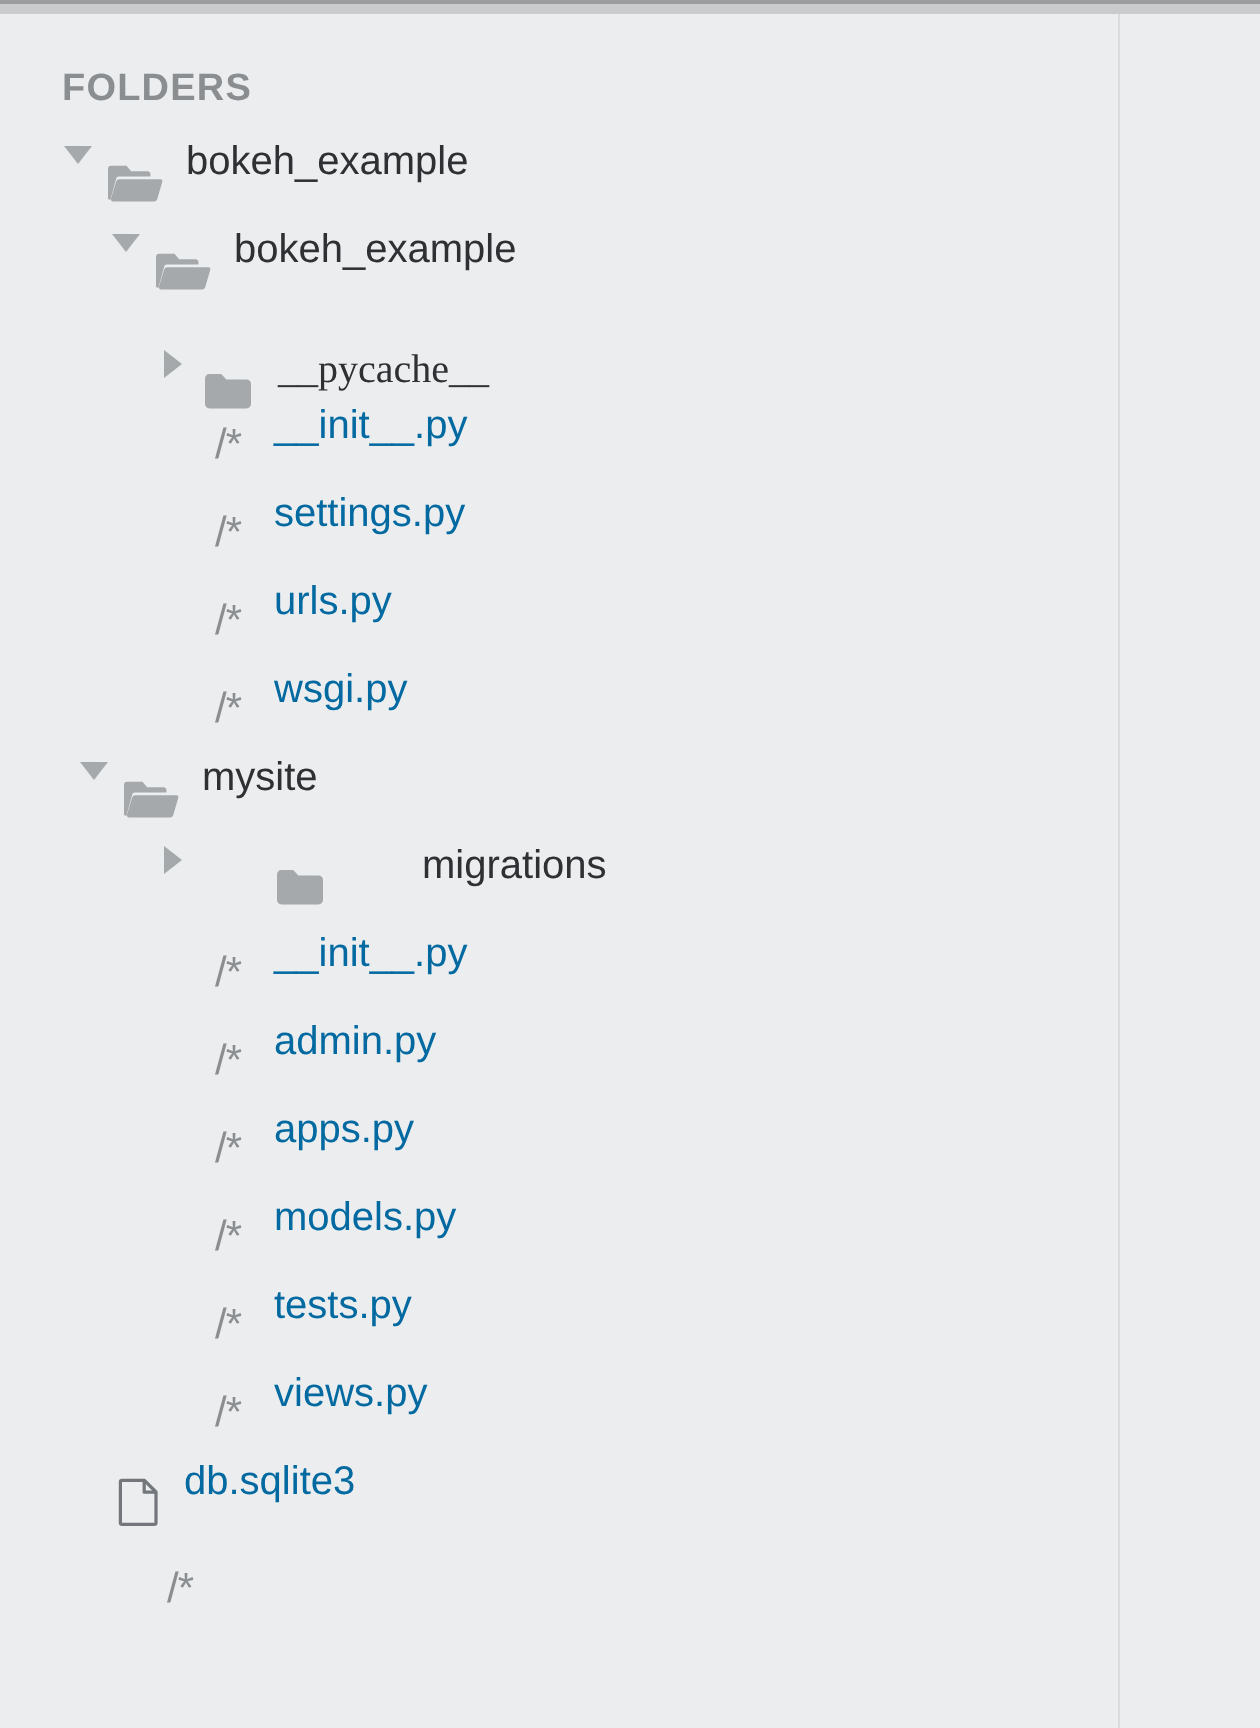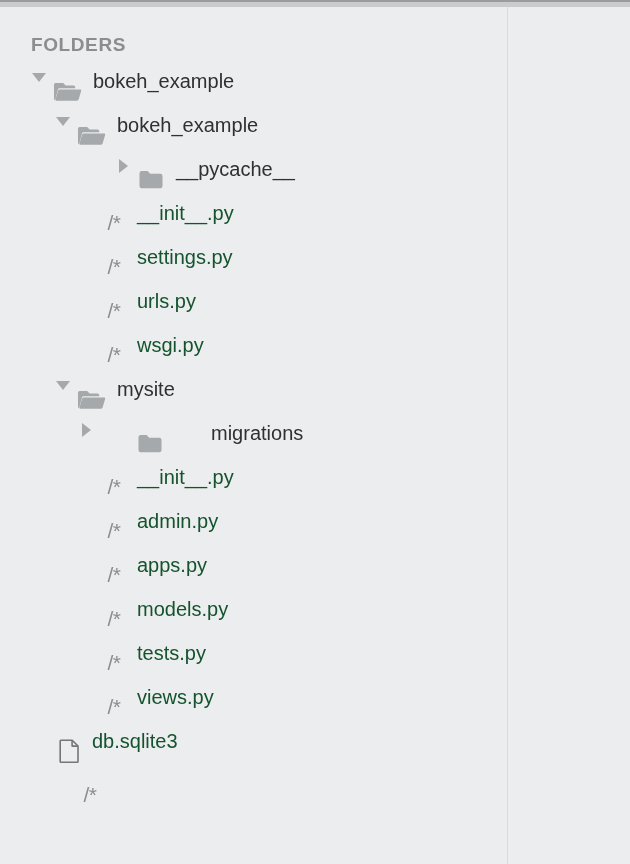--- a/index.html
+++ b/index.html
@@ -9,21 +9,21 @@
   body {
     width: 630px;
     height: 864px;
     background: #ebedee;
     font-family: "Liberation Sans", sans-serif;
     overflow: hidden;
   }
 
   #sidebar {
     position: relative;
-    width: 508px;
+    width: 560px;
     height: 864px;
     background: #ebedee;
     box-sizing: border-box;
     border-right: 1px solid #d9dbdc;
   }
 
   
   .top-bar {
     position: absolute;
     top: 0;
@@ -106,21 +106,21 @@
     color: #8b8e91;
     font-size: 21px;
     font-family: "Liberation Sans", sans-serif;
     letter-spacing: -0.5px;
     line-height: 24px;
     text-align: center;
   }
 
   .label {
     font-size: 20px;
-    color: #14532d;
+    color: #0369a1;
     line-height: 24px;
     user-select: none;
   }
   .label.folder { color: #2e3033; }
 </style>
 </head>
 <body>
 
 <div id="sidebar">
 
@@ -142,21 +142,21 @@
         <div class="row" style="top: 106px; padding-left: 55px;">
           <span class="twisty open"></span>
           <span class="icon">
             <svg width="30" height="24" viewBox="0 0 30 24">
               <path d="M1 20.5 V5.5 A1.6 1.6 0 0 1 2.6 3.9 H10.2 L12.6 6.6 H20.6 A1.6 1.6 0 0 1 22.2 8.2 V9.3 H6.4 A1.4 1.4 0 0 0 5.05 10.35 L2.2 20.9 A1.5 1.5 0 0 1 1 20.5 Z" fill="#a6a9ab"></path>
               <path d="M6.6 10.6 H27.2 A1 1 0 0 1 28.15 11.9 L25.6 20.6 A1.6 1.6 0 0 1 24.1 21.7 H3.4 A1 1 0 0 1 2.45 20.4 L5.05 11.7 A1.6 1.6 0 0 1 6.6 10.6 Z" fill="#a6a9ab"></path>
             </svg>
           </span>
           <span class="label folder">bokeh_example</span>
         </div>
-        <div class="row" style="top: 150px; padding-left: 116px;">
+        <div class="row" style="top: 166px; padding-left: 79px; font-family: Liberation Serif, serif;">
           <span class="twisty closed"></span>
           <span class="icon">
             <svg width="28" height="24" viewBox="0 0 28 24">
               <path d="M1.5 6.2 A2.2 2.2 0 0 1 3.7 4 H9.6 L12.2 6.7 H22.3 A2.2 2.2 0 0 1 24.5 8.9 V19 A2.2 2.2 0 0 1 22.3 21.2 H3.7 A2.2 2.2 0 0 1 1.5 19 Z" fill="#a6a9ab"></path>
             </svg>
           </span>
           <span class="label folder">__pycache__</span>
         </div>
         <div class="row" style="top: 194px; padding-left: 79px;">
           <span class="twisty none"></span>
@@ -179,21 +179,21 @@
           </span>
           <span class="label">urls.py</span>
         </div>
         <div class="row" style="top: 326px; padding-left: 79px;">
           <span class="twisty none"></span>
           <span class="icon">
             <div class="icon-code">/*</div>
           </span>
           <span class="label">wsgi.py</span>
         </div>
-        <div class="row" style="top: 370px; padding-left: 55px;">
+        <div class="row" style="top: 370px; padding-left: 39px;">
           <span class="twisty open"></span>
           <span class="icon">
             <svg width="30" height="24" viewBox="0 0 30 24">
               <path d="M1 20.5 V5.5 A1.6 1.6 0 0 1 2.6 3.9 H10.2 L12.6 6.6 H20.6 A1.6 1.6 0 0 1 22.2 8.2 V9.3 H6.4 A1.4 1.4 0 0 0 5.05 10.35 L2.2 20.9 A1.5 1.5 0 0 1 1 20.5 Z" fill="#a6a9ab"></path>
               <path d="M6.6 10.6 H27.2 A1 1 0 0 1 28.15 11.9 L25.6 20.6 A1.6 1.6 0 0 1 24.1 21.7 H3.4 A1 1 0 0 1 2.45 20.4 L5.05 11.7 A1.6 1.6 0 0 1 6.6 10.6 Z" fill="#a6a9ab"></path>
             </svg>
           </span>
           <span class="label folder">mysite</span>
         </div>
         <div class="row" style="top: 414px; padding-left: 79px; gap: 36px;">

